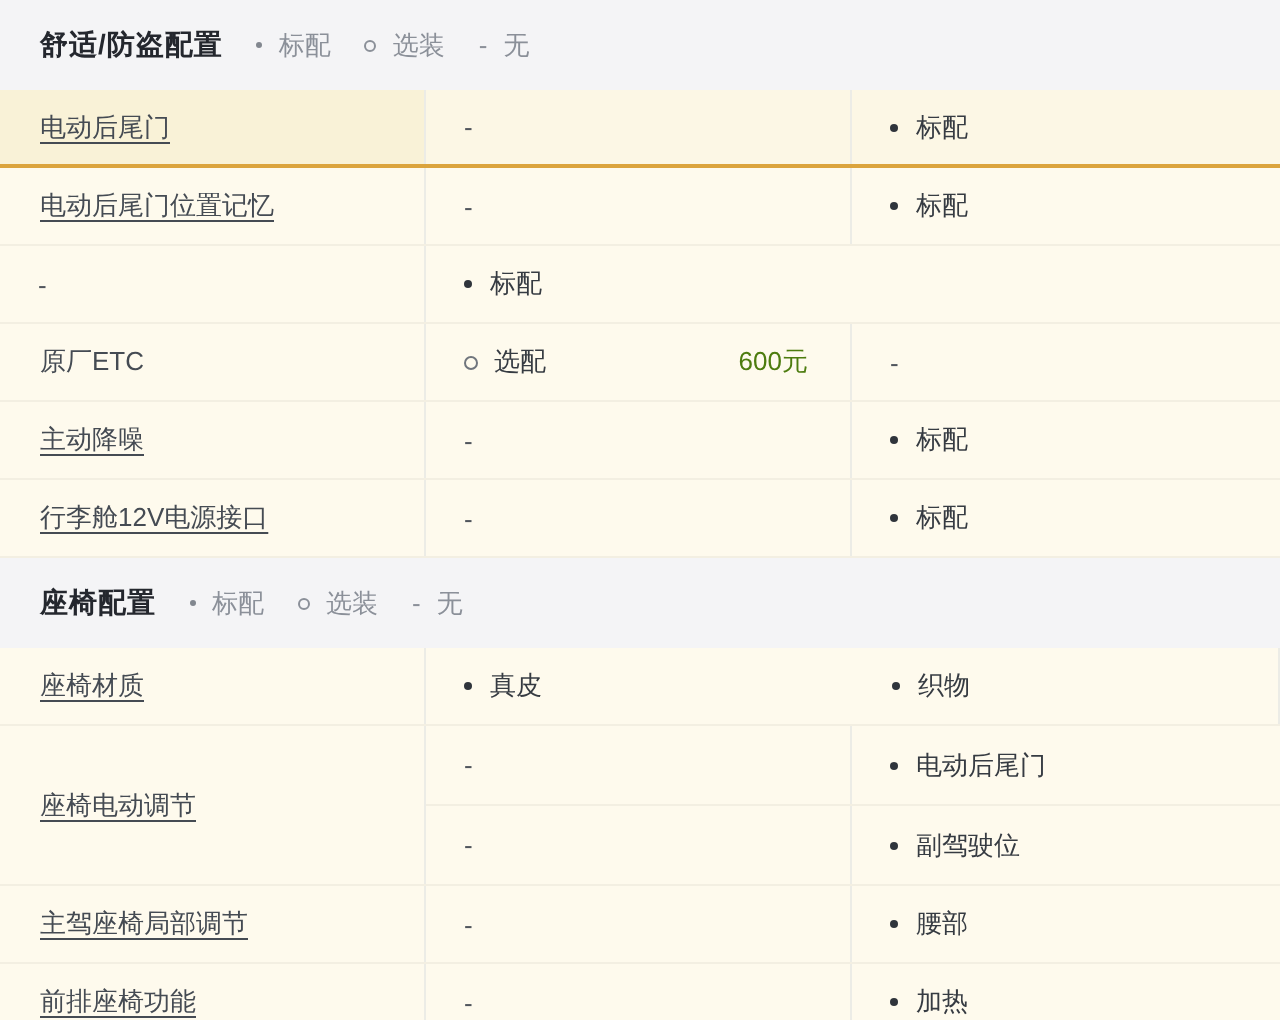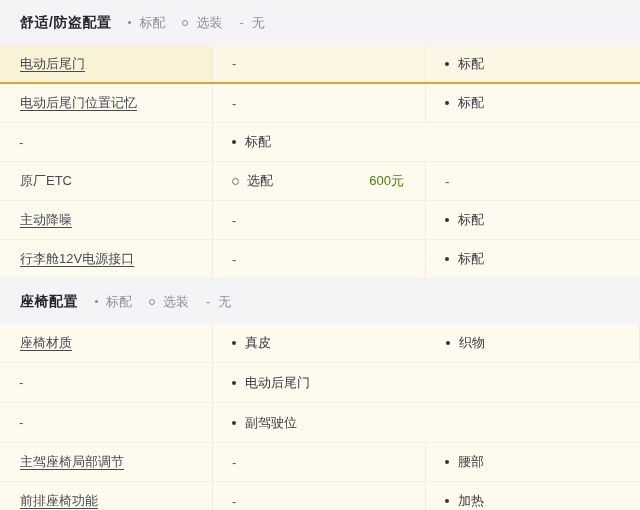--- a/index.html
+++ b/index.html
@@ -196,20 +196,23 @@
       <div class="cell-val c3">
         <span class="mk mk-dot"></span>
         <span class="val-text">真皮</span>
       </div>
       <div class="cell-val c2">
         <span class="mk mk-dot"></span>
         <span class="val-text">织物</span>
       </div>
     </div>
     <div class="row multi">
+      <div class="cell-label">
+        <span class="feature-link">座椅电动调节</span>
+      </div>
       <div class="subcol">
         <div class="subrow">
           <div class="cell-val c2">
             <span class="dash">-</span>
           </div>
           <div class="cell-val c3">
             <span class="mk mk-dot"></span>
             <span class="val-text">电动后尾门</span>
           </div>
         </div>

